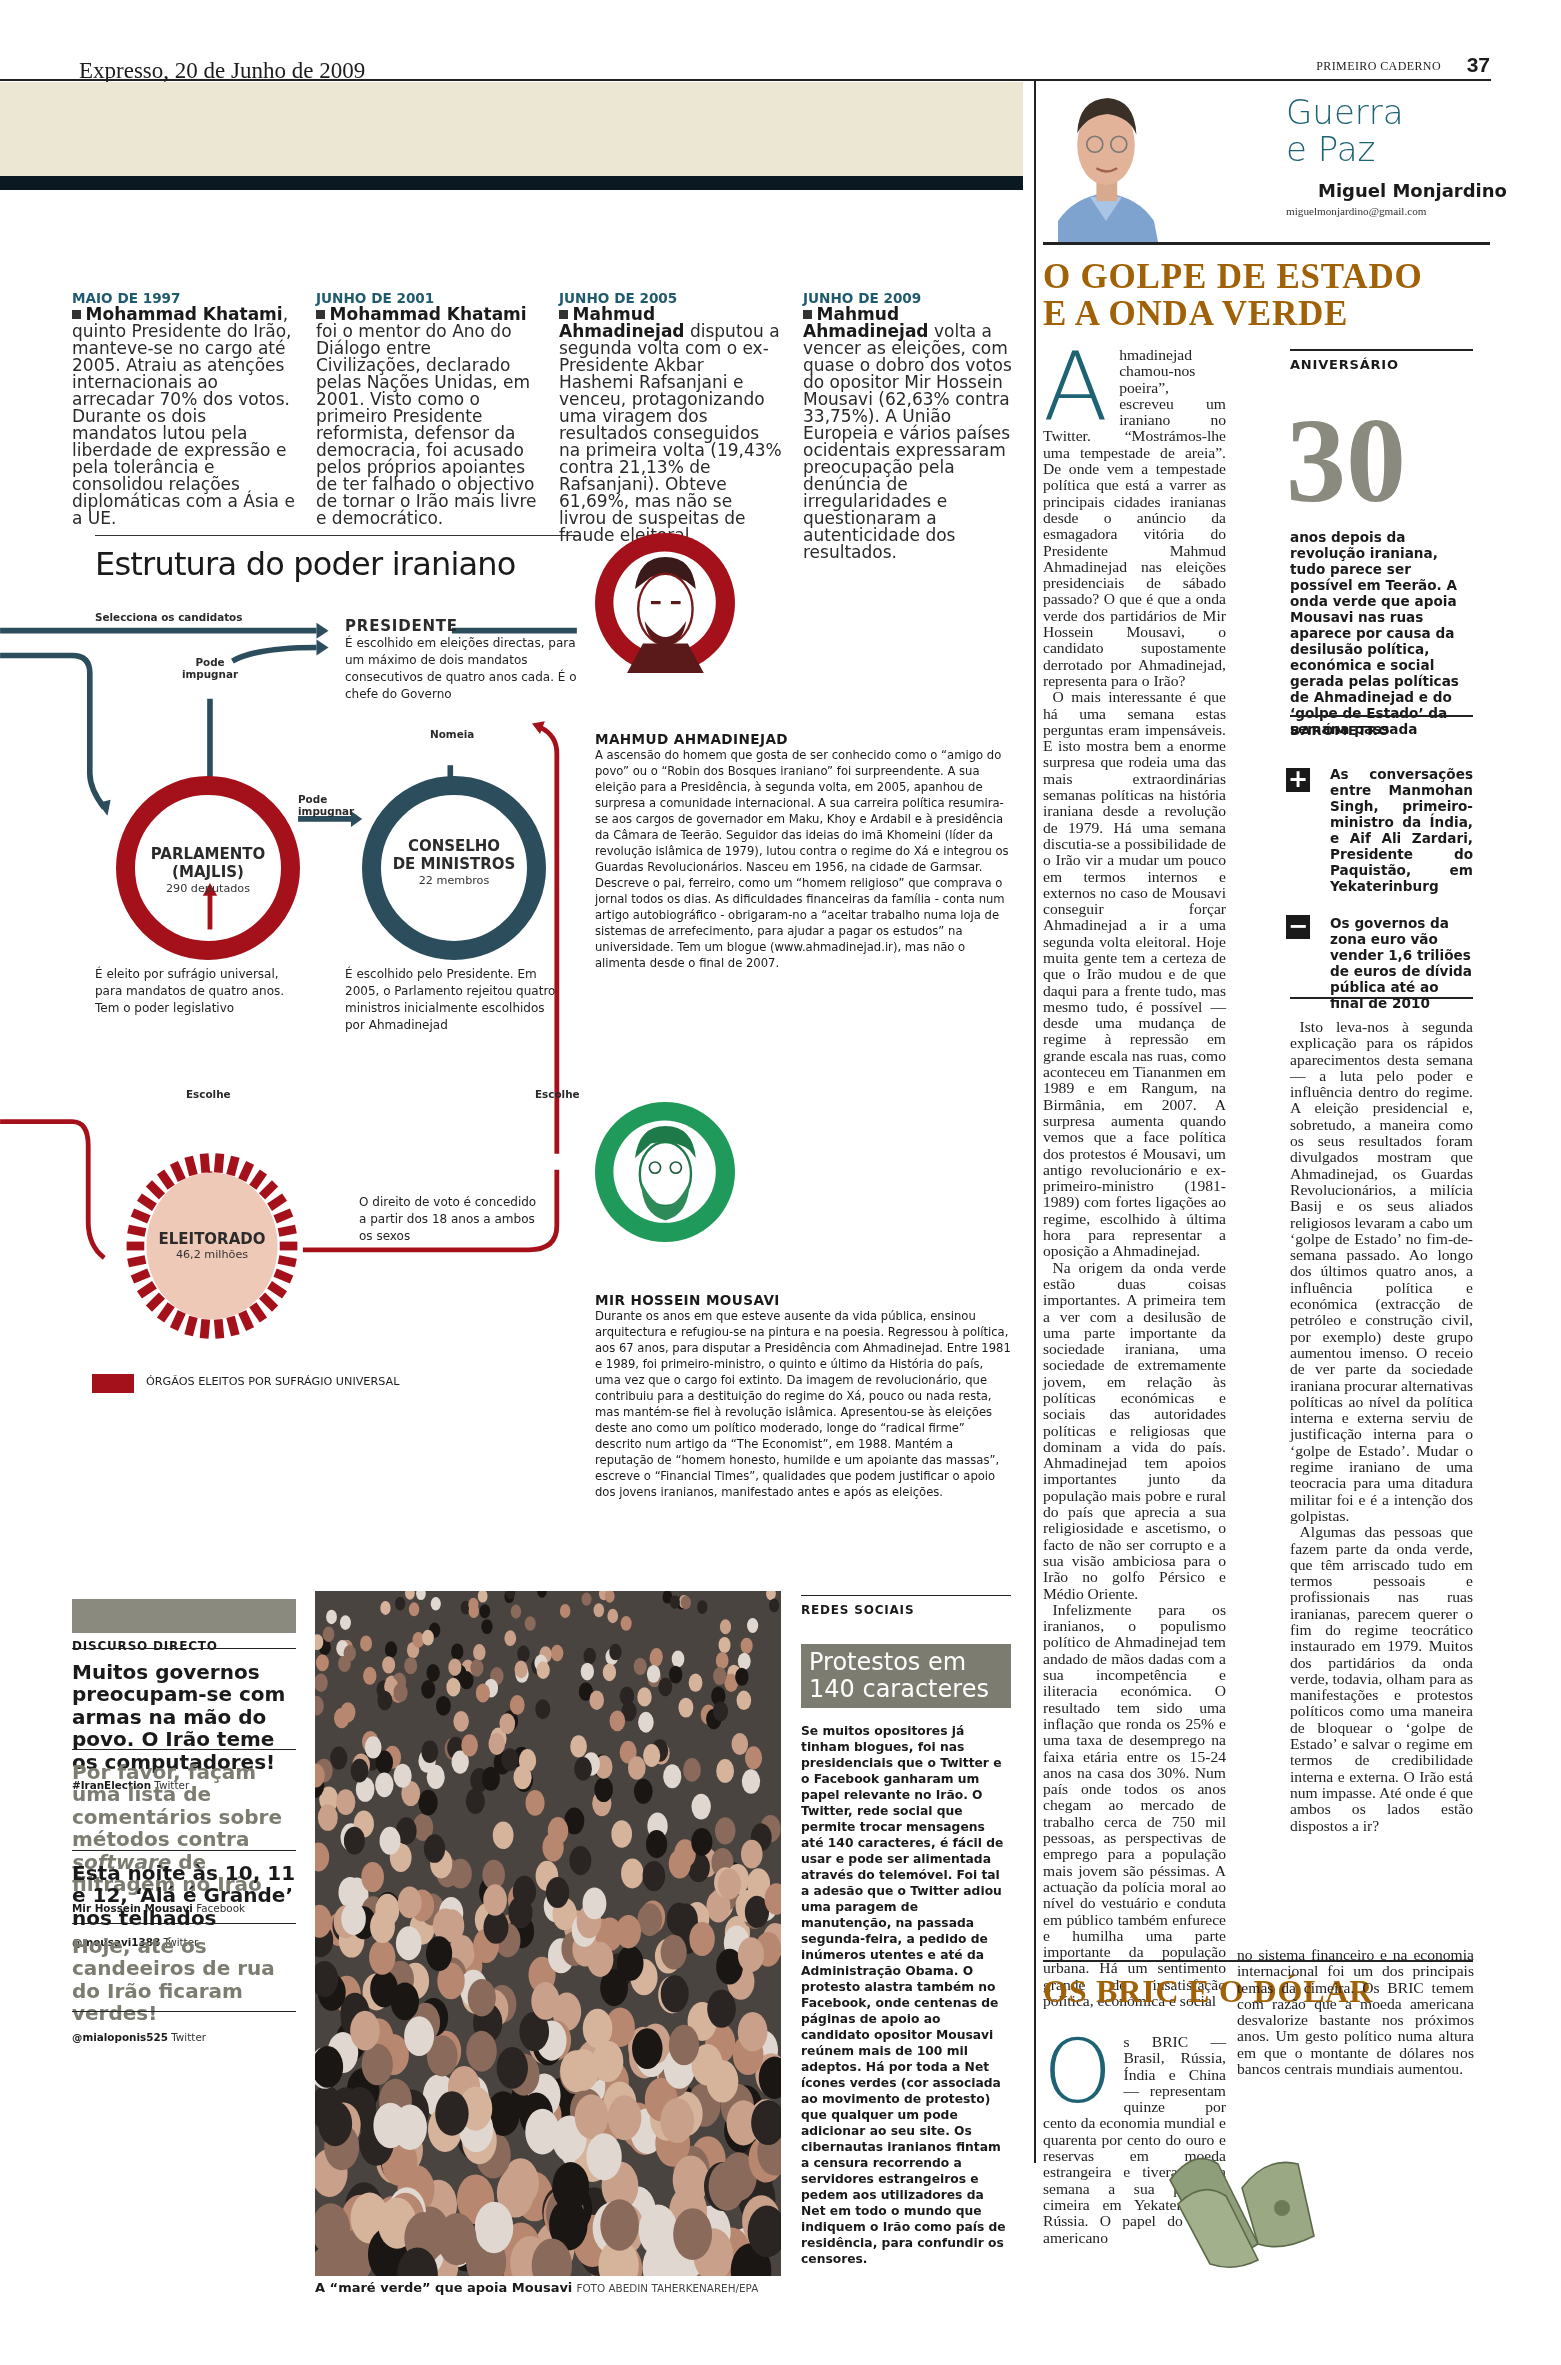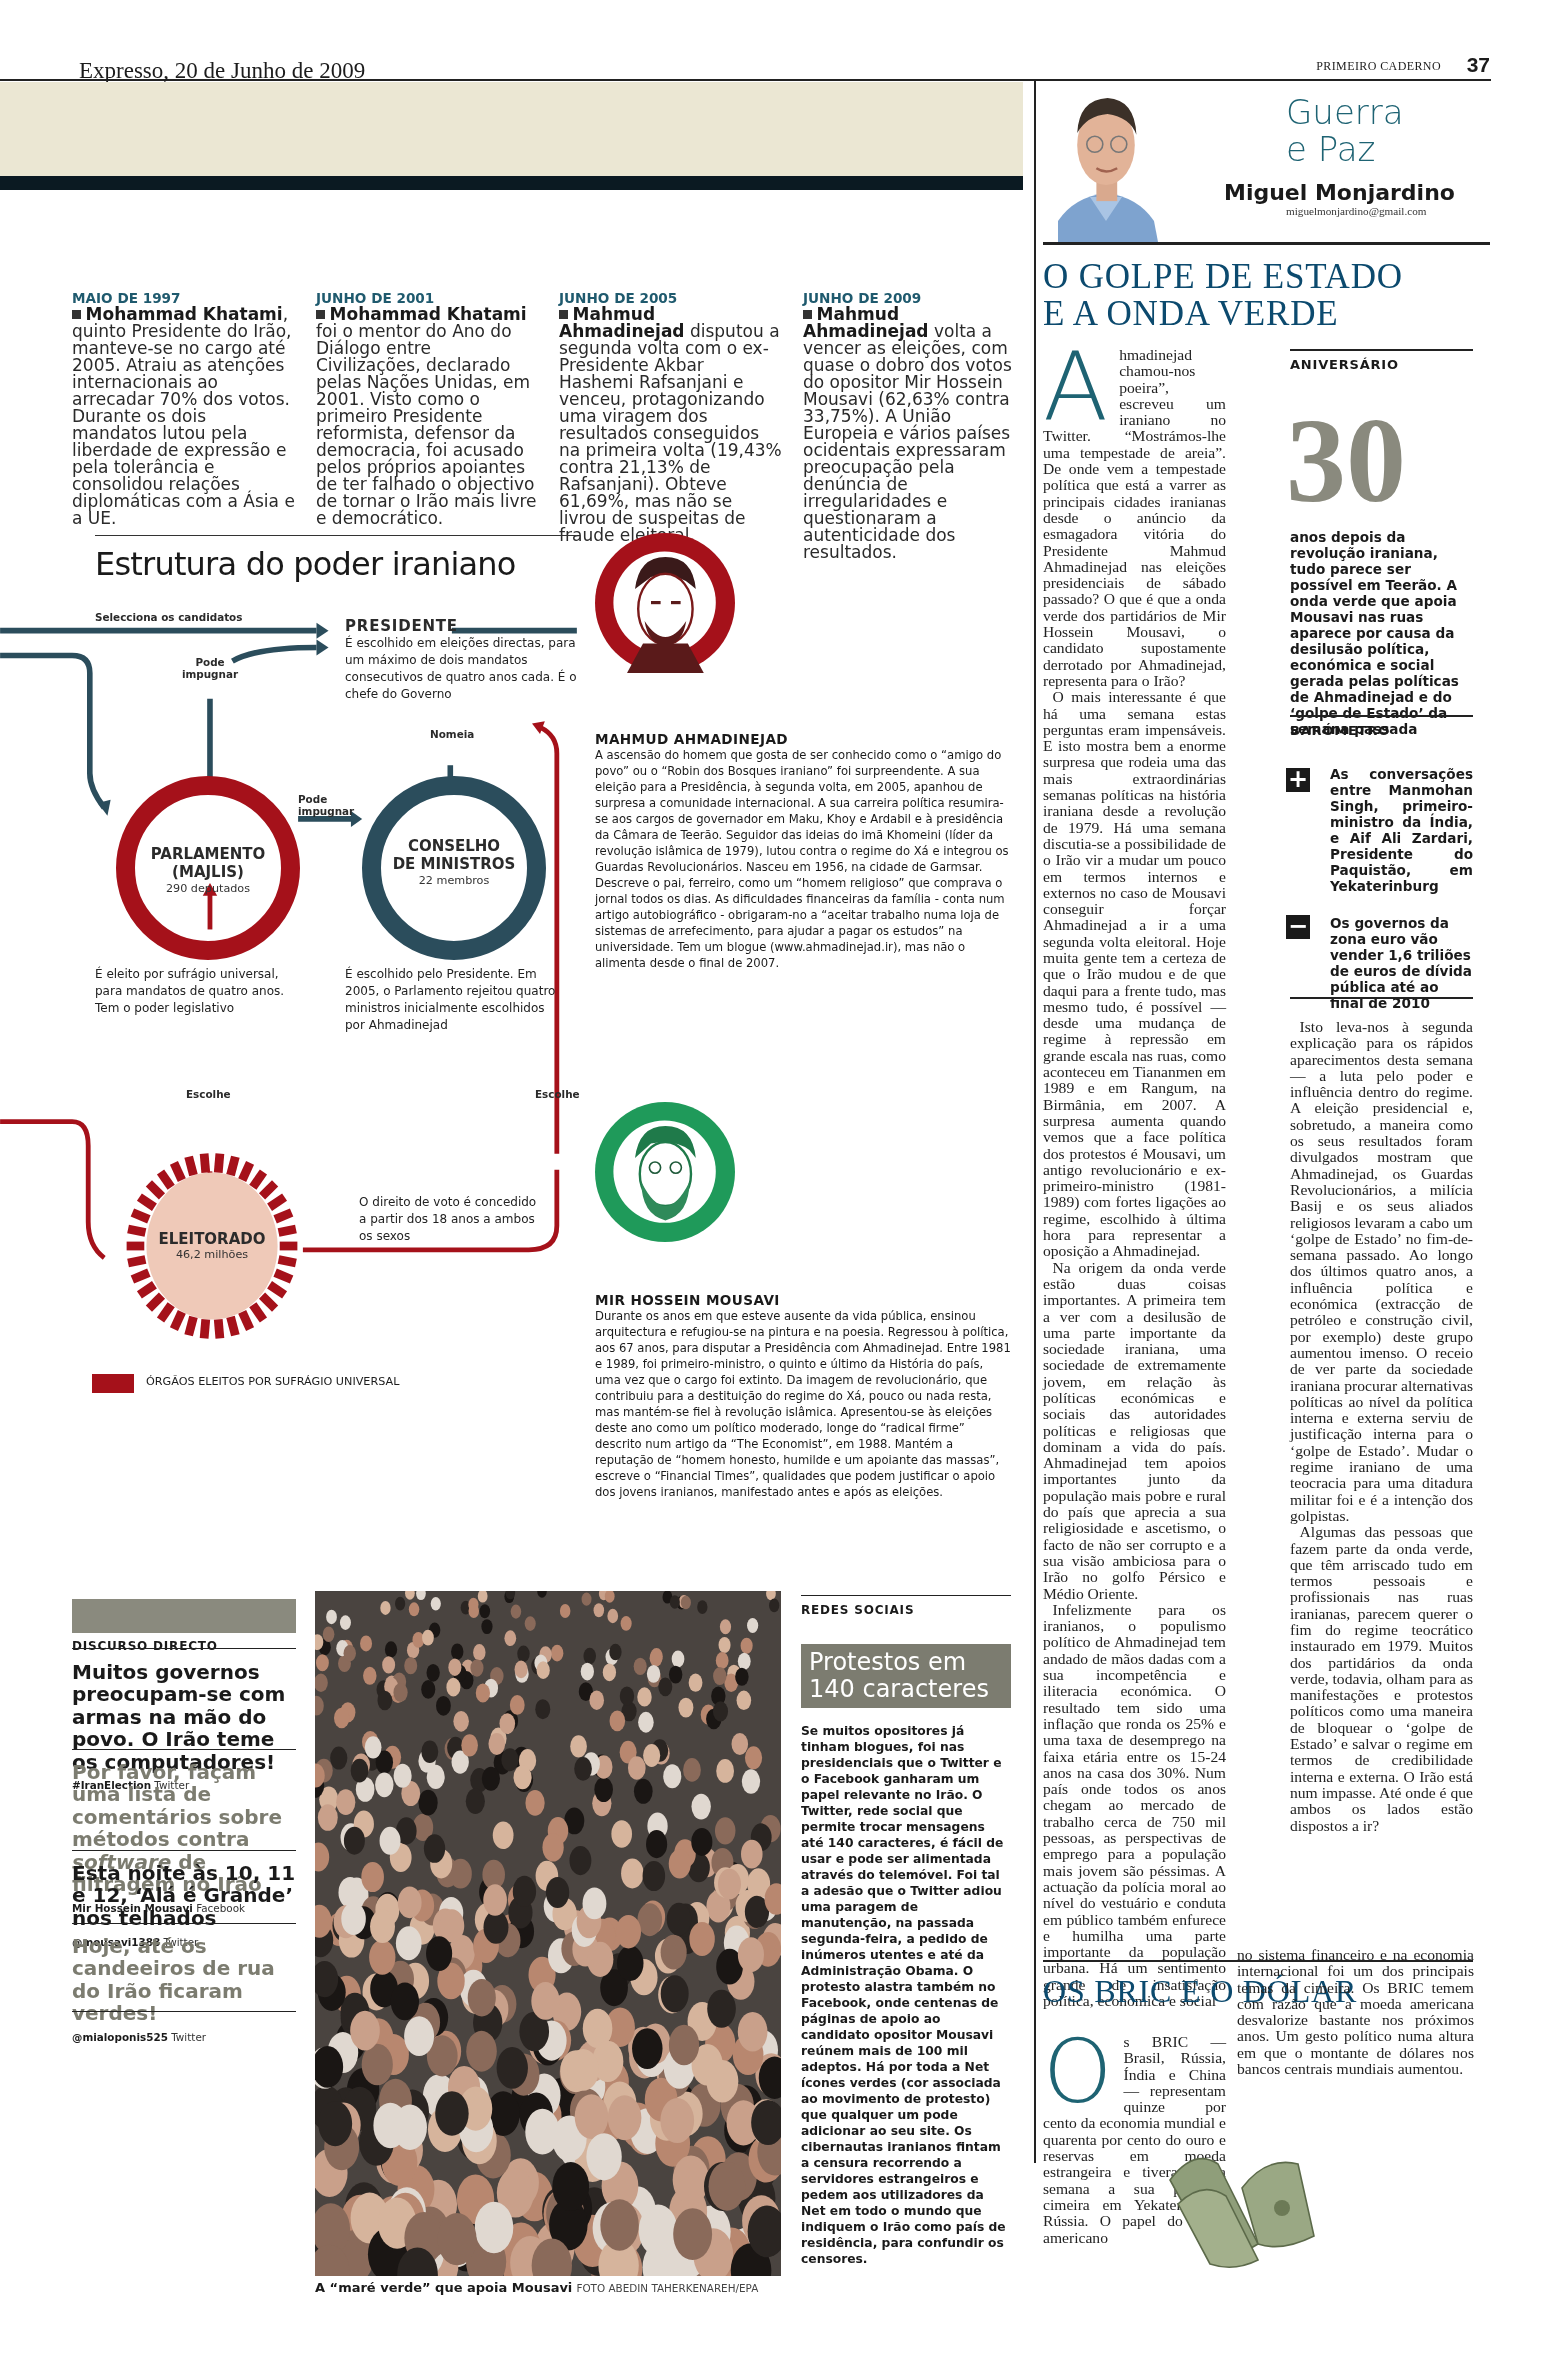--- a/index.html
+++ b/index.html
@@ -23,25 +23,25 @@
   .lbl{font-family:"DejaVu Sans",sans-serif;font-weight:bold;font-size:10.4px;color:#2a2a2a;}
   .lblc{text-align:center;}
   .node-title{font-family:"DejaVu Sans",sans-serif;font-weight:bold;font-size:15px;color:#2b2b2b;text-align:center;line-height:18.4px;}
   .node-sub{font-family:"DejaVu Sans",sans-serif;font-size:11.2px;text-align:center;color:#333;}
   .desc{font-family:"DejaVu Sans",sans-serif;font-size:12px;line-height:17px;color:#222;}
   .pres-title{font-family:"DejaVu Sans",sans-serif;font-weight:bold;font-size:15px;letter-spacing:0.8px;color:#2b2b2b;}
   .bio-title{font-family:"DejaVu Sans",sans-serif;font-weight:bold;font-size:13.6px;letter-spacing:0.4px;color:#1a1a1a;}
   .bio-text{font-family:"DejaVu Sans",sans-serif;font-size:11.6px;line-height:16px;color:#1a1a1a;}
 
   .col-name{left:1286px;top:94px;font-size:34px;line-height:37px;color:#1e6373;font-family:"DejaVu Sans",sans-serif;font-weight:300;}
-  .author{left:1224px;top:180px;font-size:22px;font-weight:bold;font-family:"DejaVu Sans",sans-serif;color:#1a1a1a;}
+  .author{left:1318px;top:180px;font-size:18px;font-weight:bold;font-family:"DejaVu Sans",sans-serif;color:#1a1a1a;}
   .email{left:1286px;top:205px;font-size:11.2px;font-family:"Liberation Serif",serif;color:#333;}
   .author-rule{left:1043px;top:242px;width:447px;height:3.2px;background:#222;}
 
-  .headline{font-family:"Liberation Serif",serif;font-weight:normal;color:#0c4a6e;letter-spacing:0.8px;}
+  .headline{font-family:"Liberation Serif",serif;font-weight:bold;color:#a16207;letter-spacing:0.8px;}
   .body-serif{font-family:"Liberation Serif",serif;font-size:15.6px;line-height:16.3px;text-align:justify;color:#222;}
   .dropcap{float:left;font-size:95px;line-height:74px;color:#1e6373;font-family:"DejaVu Sans",sans-serif;font-weight:200;margin:3.2px 11.2px 0 0;}
   .side-head{font-family:"DejaVu Sans",sans-serif;font-weight:bold;font-size:13px;letter-spacing:0.8px;color:#1a1a1a;}
   .side-text{font-family:"DejaVu Sans",sans-serif;font-weight:bold;font-size:13.6px;line-height:16px;color:#1a1a1a;}
   .rule{height:1.6px;background:#222;}
   .big30{font-family:"Liberation Serif",serif;font-weight:bold;font-size:120px;color:#8a8a7e;line-height:120px;}
   .pm{width:24px;height:24px;background:#1a1a1a;color:#fff;font-weight:bold;font-size:24px;line-height:22.4px;text-align:center;font-family:"DejaVu Sans",sans-serif;}
 
   .quote-big{font-family:"DejaVu Sans",sans-serif;font-weight:bold;font-size:20px;line-height:22.4px;}
   .quote-src{font-family:"DejaVu Sans",sans-serif;font-size:10.4px;color:#333;}

